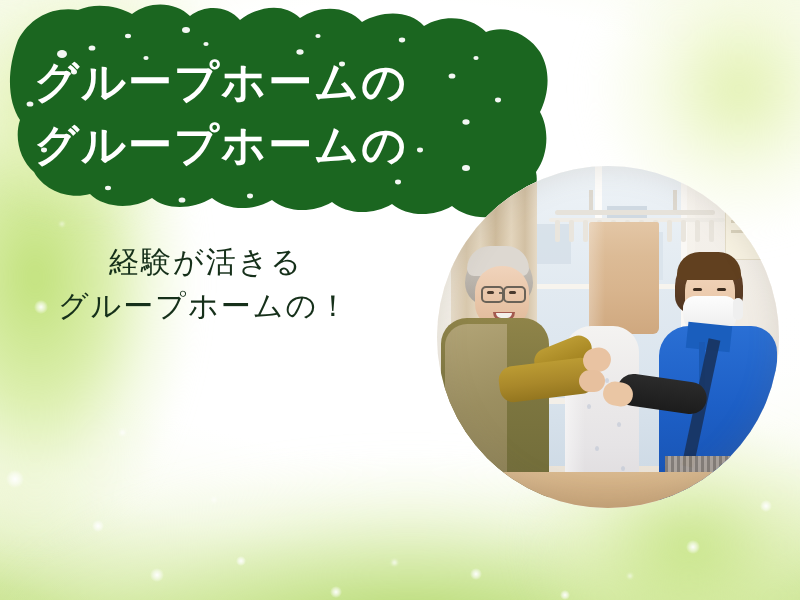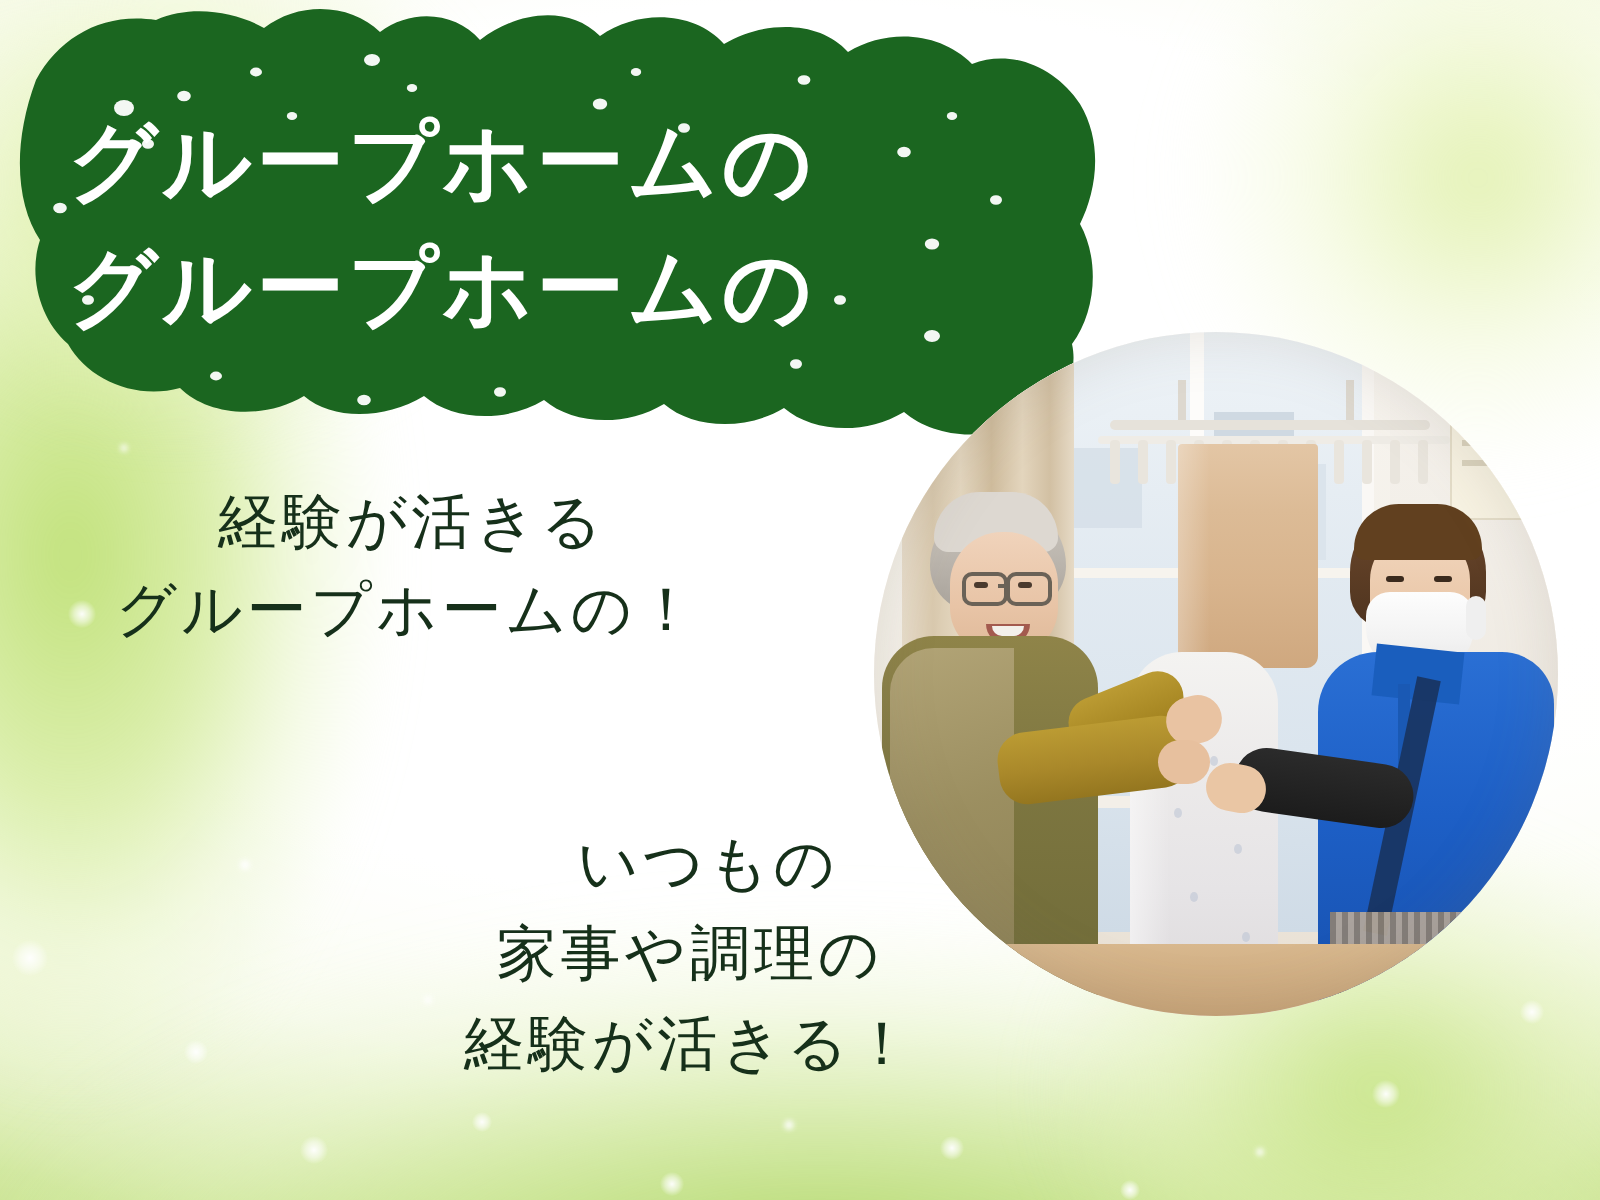--- a/index.html
+++ b/index.html
@@ -403,25 +403,20 @@
       <div class="banner-line1">グループホームの</div>
       <div class="banner-line2">グループホームの</div>
     </div>
   </div>
 
   <div class="copy-mid">
     <div class="l1">経験が活きる</div>
     <div class="l3">グループホームの！</div>
   </div>
 
-  <div class="copy-bottom">
-    <div class="b1">いつもの</div>
-    <div class="b2">家事や調理の</div>
-    <div class="b3">経験が活きる！</div>
-  </div>
 
   <div class="photo" role="img" aria-label="介護スタッフと高齢女性が洗濯物を干している写真">
 
     <div class="ph room-wall"></div>
     <div class="ph right-wall"></div>
     <div class="ph window-glass"></div>
     <div class="ph bldg-c"></div>
     <div class="ph bldg-a"></div>
     <div class="ph bldg-b"></div>
     <div class="ph bldg-win"></div>

